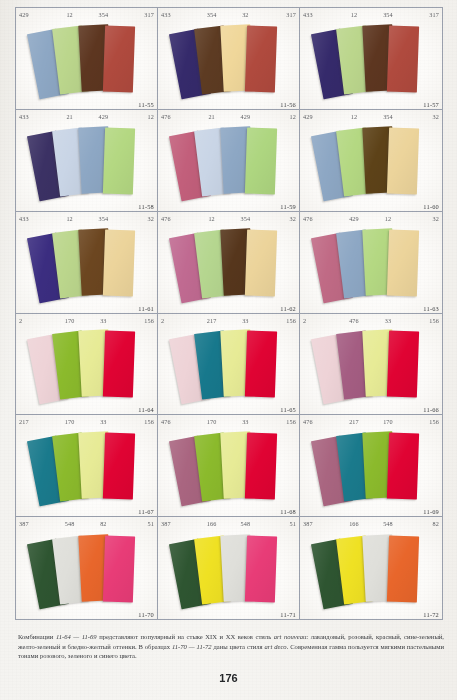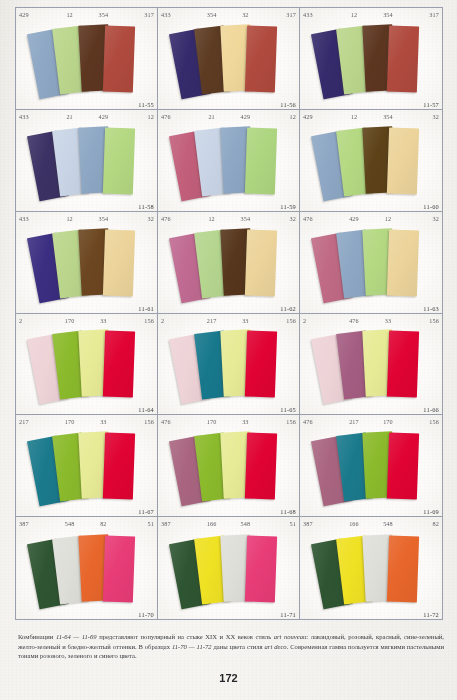--- a/index.html
+++ b/index.html
@@ -431,15 +431,15 @@
             <div class="card" style="background: rgb(223, 223, 218); left: 49px; top: 1px; transform: rotate(-3deg); z-index: 3;"></div>
             <div class="card" style="background: rgb(232, 102, 43); left: 73px; top: 2px; transform: rotate(2deg); z-index: 4;"></div>
           </div>
         </div>
         <div class="idlbl">11-72</div>
       </div>
     </div>
 
   <div id="caption"><span>Комбинации </span><i>11-64 — 11-69</i><span> представляют популярный на стыке XIX и XX веков стиль </span><i>art nouveau</i><span>: лавандовый, розовый, красный, сине-зеленый, желто-зеленый и бледно-желтый оттенки. В образцах </span><i>11-70 — 11-72</i><span> даны цвета стиля </span><i>art deco</i><span>. Современная гамма пользуется мягкими пастельными тонами розового, зеленого и синего цвета.</span></div>
 
-  <div id="pageno">172</div>
+  <div id="pageno">176</div>
 
 </div>
 
 </body></html>

